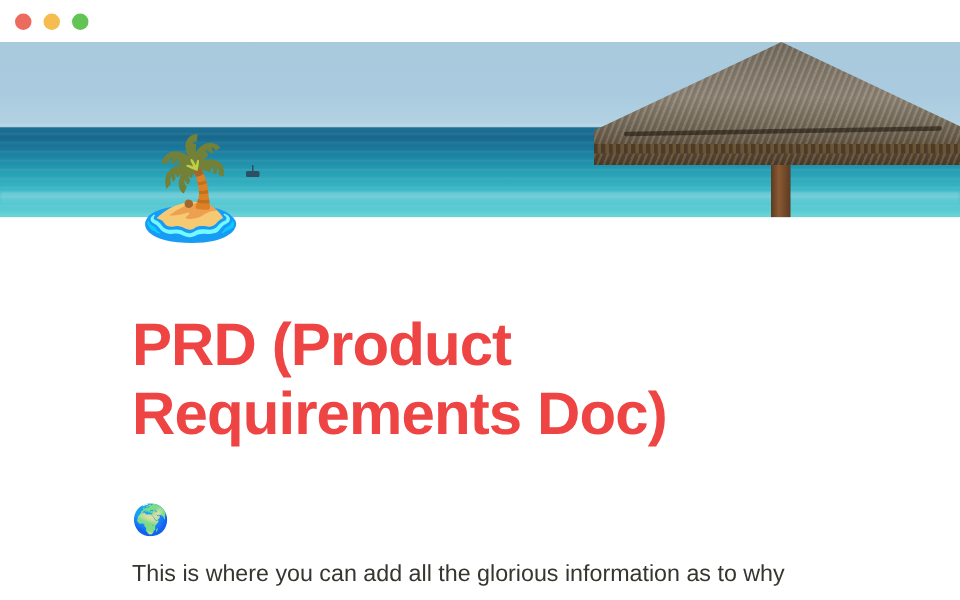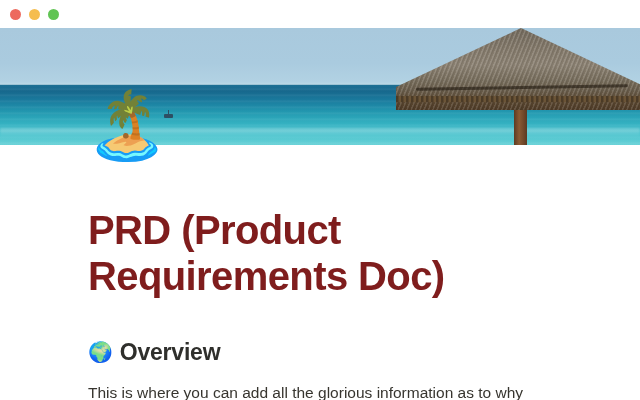--- a/index.html
+++ b/index.html
@@ -219,21 +219,21 @@
     padding: 0 88px;
     box-sizing: border-box;
   }
   .page-title {
     margin: 0;
     padding-top: 62px;
     font-size: 40px;
     line-height: 46px;
     font-weight: bold;
     letter-spacing: -0.6px;
-    color: #7f1d1d;
+    color: #ef4444;
   }
   .section-heading {
     margin: 0;
     padding-top: 38px;
     font-size: 23px;
     line-height: 30px;
     font-weight: bold;
     letter-spacing: -0.2px;
     color: #2f2f2c;
     display: flex;
@@ -279,19 +279,18 @@
     </div>
   </div>
 
   <div class="page-icon">🏝️</div>
 
   <div class="page-content">
     <h1 class="page-title">PRD (Product Requirements Doc)</h1>
 
     <h2 class="section-heading">
       <span class="heading-emoji">🌍</span>
-      <span>Overview</span>
     </h2>
 
     <p class="body-paragraph">This is where you can add all the glorious information as to why you need a vacation, where you plan on going, how you'll get there, and the benefit of</p>
   </div>
 
 </div>
 
 </body></html>

